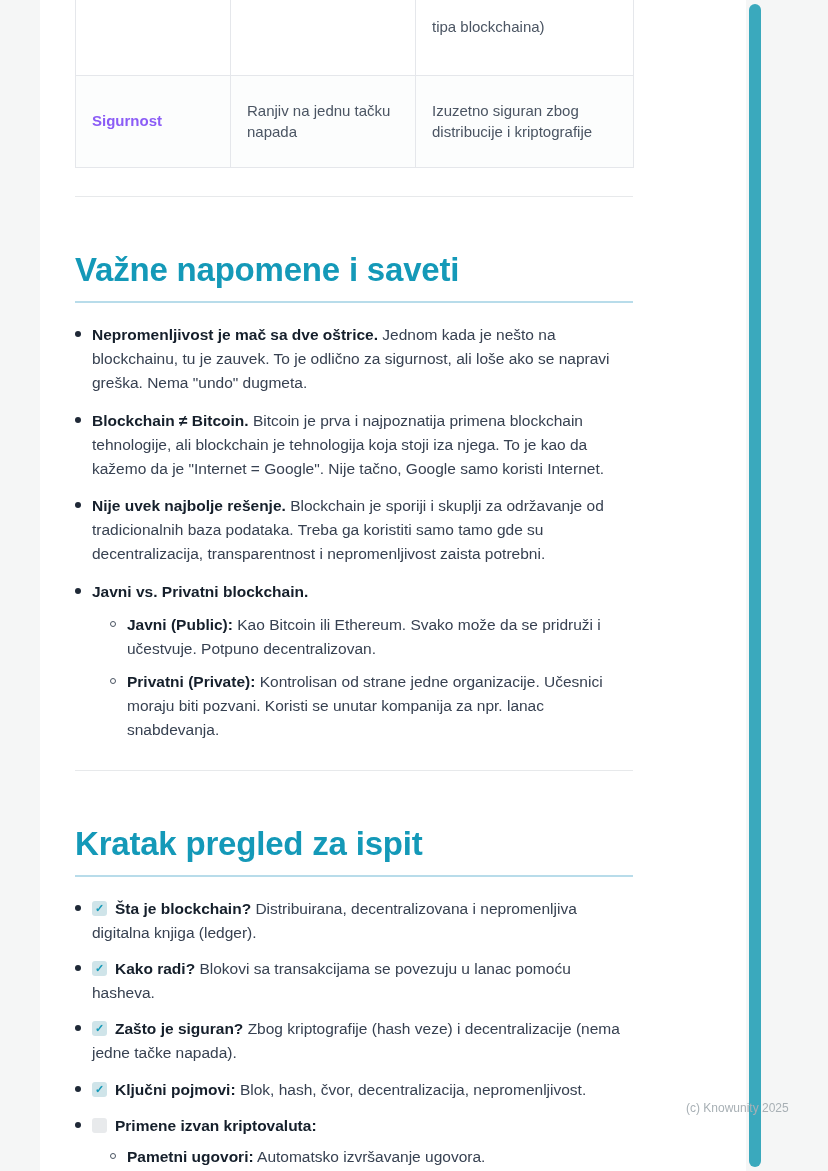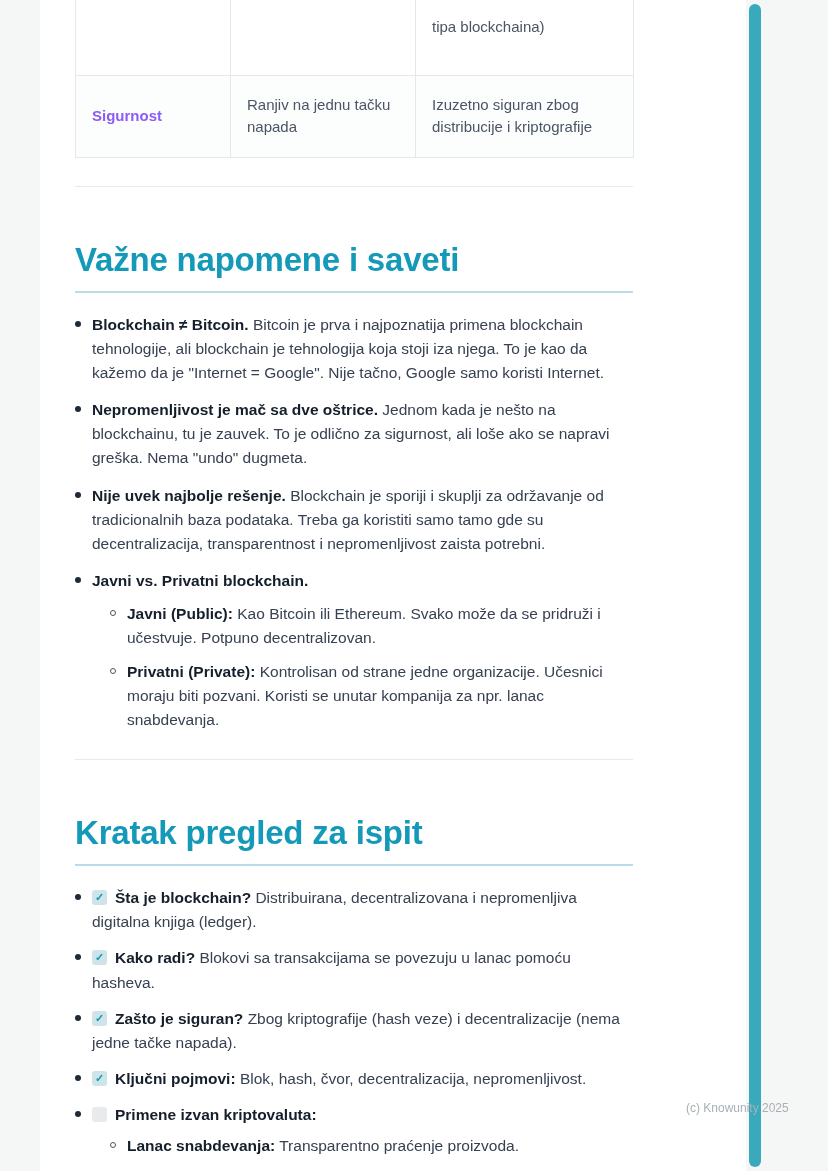--- a/index.html
+++ b/index.html
@@ -13,21 +13,21 @@
   }
   .page {
     position:absolute; left:40px; top:0;
     width:706px; height:1171px;
     background:#ffffff;
   }
   .content { padding-left:35px; width:593px; }
 
   
   table.doc-table { border-collapse:collapse; width:558px; font-size:15px; color:#4b5563; table-layout:fixed; }
-  table.doc-table td { border:1px solid #e5e7eb; padding:14px 16px; vertical-align:middle; line-height:1.45; background:#fff; }
+  table.doc-table td { border:1px solid #e5e7eb; padding:24px 16px; vertical-align:middle; line-height:1.45; background:#fff; }
   tr.cut-row td { border-top:none; height:75px; vertical-align:top; padding-top:16px; }
   tr.data-row td { height:82px; background:#fcfdfd; }
   td.row-label { font-weight:bold; color:#8b5cf6; }
 
   .divider { height:1px; background:#e7e9eb; width:558px; margin-top:28px; }
   .divider.second { margin-top:18px; }
 
   h2.section-title {
     color:#1499b8; font-size:33px; font-weight:bold;
     margin-top:54px; letter-spacing:-0.2px;
@@ -103,40 +103,40 @@
     <h2 class="section-title">Važne napomene i saveti</h2>
     <div class="title-underline"></div>
 
     <div class="list">
 
       <div class="li">
         <span class="marker">
             <span class="dot"></span>
           </span>
         <span class="li-body">
+          <b>Nepromenljivost je mač sa dve oštrice.</b>
+          <span>Jednom kada je nešto na blockchainu, tu je zauvek. To je odlično za sigurnost, ali loše ako se napravi greška. Nema "undo" dugmeta.</span>
+        </span>
+      </div>
+
+      <div class="li">
+        <span class="marker">
+            <span class="dot"></span>
+          </span>
+        <span class="li-body">
           <b>Blockchain ≠ Bitcoin.</b>
           <span>Bitcoin je prva i najpoznatija primena blockchain tehnologije, ali blockchain je tehnologija koja stoji iza njega. To je kao da kažemo da je "Internet = Google". Nije tačno, Google samo koristi Internet.</span>
         </span>
       </div>
 
       <div class="li">
         <span class="marker">
             <span class="dot"></span>
           </span>
         <span class="li-body">
-          <b>Nepromenljivost je mač sa dve oštrice.</b>
-          <span>Jednom kada je nešto na blockchainu, tu je zauvek. To je odlično za sigurnost, ali loše ako se napravi greška. Nema "undo" dugmeta.</span>
-        </span>
-      </div>
-
-      <div class="li">
-        <span class="marker">
-            <span class="dot"></span>
-          </span>
-        <span class="li-body">
           <b>Nije uvek najbolje rešenje.</b>
           <span>Blockchain je sporiji i skuplji za održavanje od tradicionalnih baza podataka. Treba ga koristiti samo tamo gde su decentralizacija, transparentnost i nepromenljivost zaista potrebni.</span>
         </span>
       </div>
 
       <div class="li">
         <span class="marker">
             <span class="dot"></span>
           </span>
         <span class="li-body">
@@ -213,20 +213,29 @@
         </span>
       </div>
 
       <div class="li">
         <span class="marker">
             <span class="dot"></span>
           </span>
         <span class="li-body">
           <span class="checkbox unchecked"></span><b>Primene izvan kriptovaluta:</b>
           <div class="sub-list">
+            <div class="li">
+              <span class="marker">
+                  <span class="ring"></span>
+                </span>
+              <span class="li-body">
+                <b>Pametni ugovori:</b>
+                <span>Automatsko izvršavanje ugovora.</span>
+              </span>
+            </div>
             <div class="li">
               <span class="marker">
                   <span class="ring"></span>
                 </span>
               <span class="li-body">
                 <b>Lanac snabdevanja:</b>
                 <span>Transparentno praćenje proizvoda.</span>
               </span>
             </div>
           </div>

